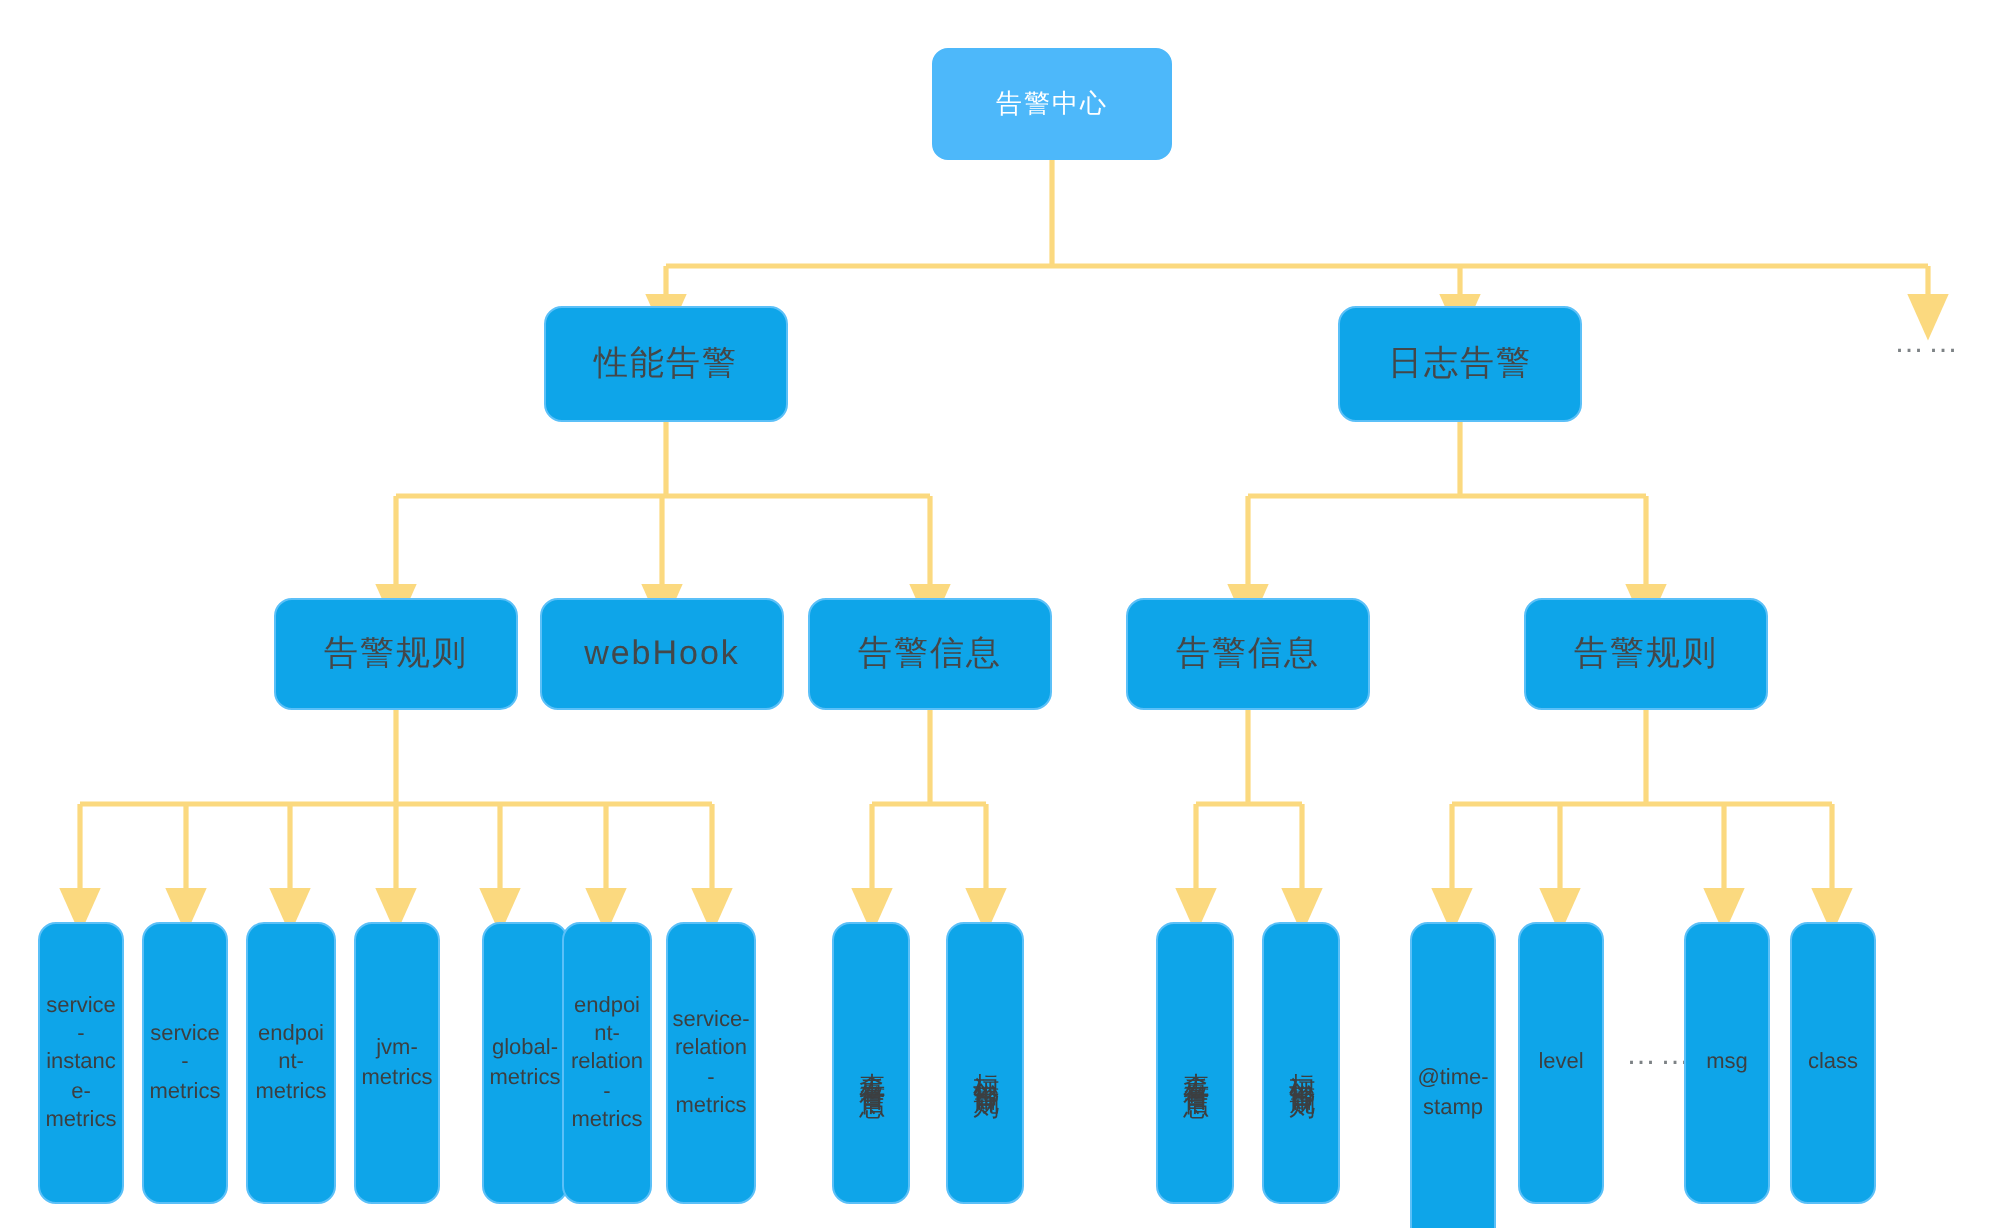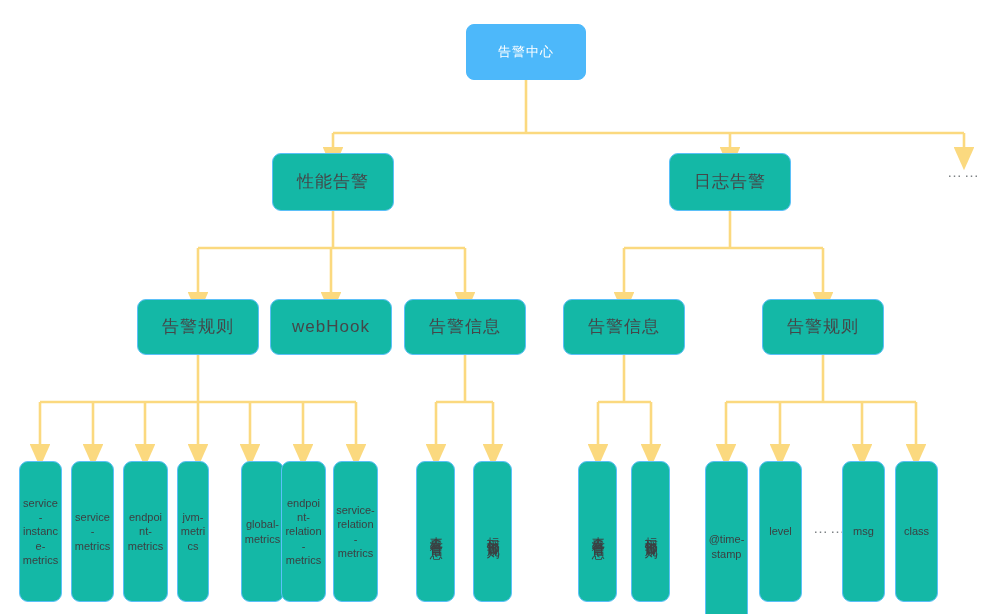--- a/index.html
+++ b/index.html
@@ -26,21 +26,21 @@
     height: 614px;
     pointer-events: none;
   }
   .node {
     position: absolute;
     box-sizing: border-box;
     display: flex;
     align-items: center;
     justify-content: center;
     text-align: center;
-    background: #14b8a6;
+    background: #0ea5e9;
     border: 1.4px solid #5bc0f8;
     border-radius: 10px;
     color: #444749;
     line-height: 1.3;
   }
   .node.root {
     background: #4db8fa;
     border-color: #4db8fa;
     color: #ffffff;
     font-size: 13px;
@@ -190,21 +190,21 @@
   </div>
 
   <div class="node leaf" style="left:71px; top:461px; width:43px; height:141px;">
     <span class="leaf-label">service-metrics</span>
   </div>
 
   <div class="node leaf" style="left:123px; top:461px; width:45px; height:141px;">
     <span class="leaf-label">endpoint-metrics</span>
   </div>
 
-  <div class="node leaf" style="left:177px; top:461px; width:32px; height:141px;">
+  <div class="node leaf" style="left:177px; top:461px; width:43px; height:141px;">
     <span class="leaf-label">jvm-metrics</span>
   </div>
 
   <div class="node leaf" style="left:229px; top:461px; width:43px; height:141px;margin-left:12px;">
     <span class="leaf-label">global-metrics</span>
   </div>
 
   <div class="node leaf" style="left:281px; top:461px; width:45px; height:141px;">
     <span class="leaf-label">endpoint-relation-metrics</span>
   </div>

